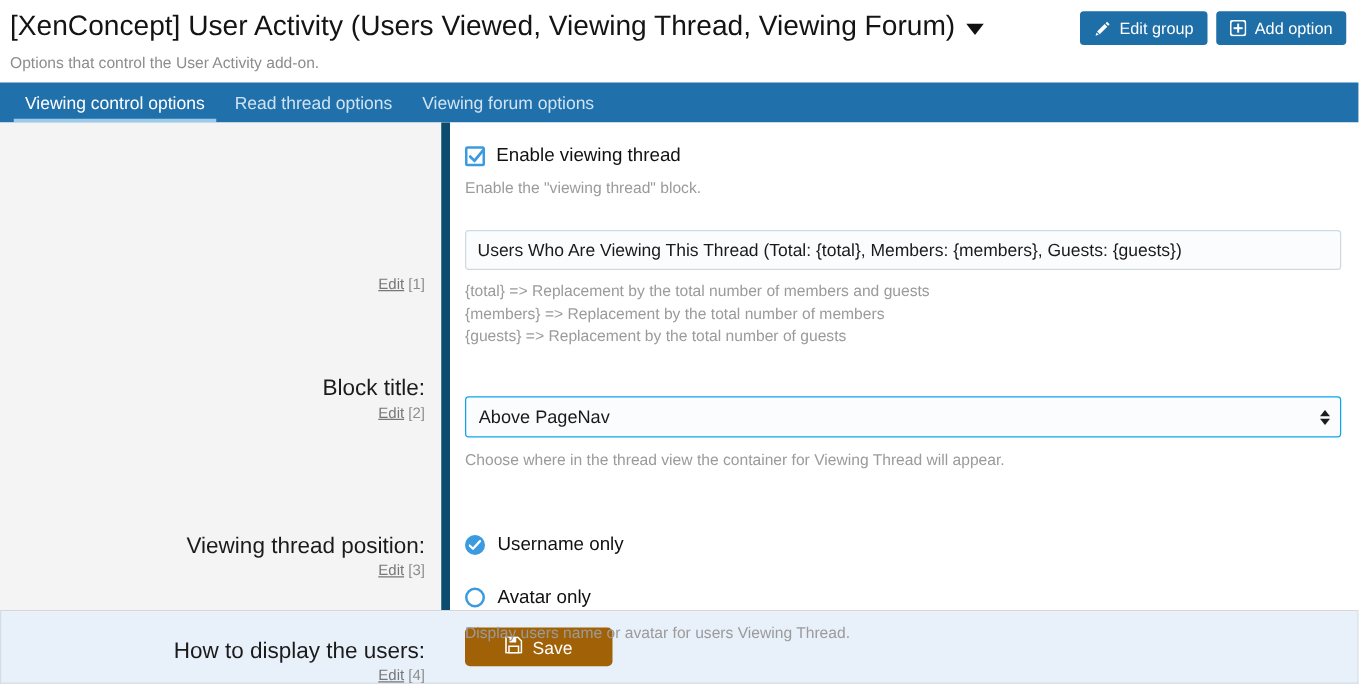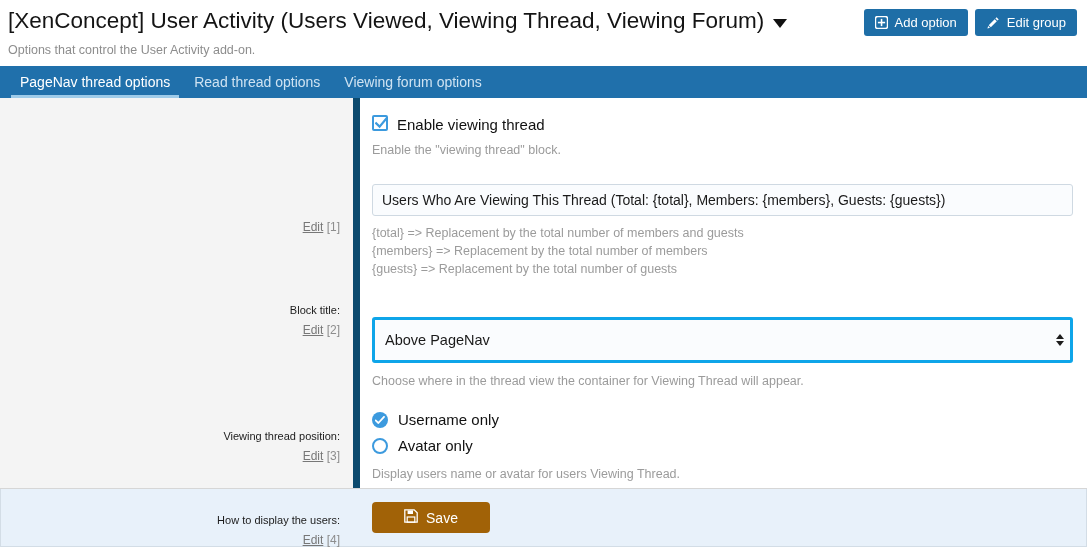--- a/index.html
+++ b/index.html
@@ -124,41 +124,41 @@
     position: relative;
   }
 
   .labelCell {
     position: absolute;
     right: 13px;
     text-align: right;
     width: 330px;
   }
   .labelText {
-    font-size: 11px;
+    font-size: 18px;
     color: #1b1b1b;
     line-height: 20px;
   }
   .editLine {
     font-size: 12px;
     color: #8d8d8d;
     line-height: 18px;
     margin-top: 1px;
   }
   .editLink {
     color: #777777;
     text-decoration: underline;
     cursor: pointer;
   }
 
   .fieldCell { position: absolute; left: 12px; right: 14px; }
 
   .ctrlRow {
     display: flex;
-    align-items: flex-start;
+    align-items: center;
     gap: 9px;
   }
   .ctrlLabel {
     font-size: 15px;
     color: #111111;
     line-height: 20px;
   }
   .hint {
     font-size: 12.5px;
     color: #9b9b9b;
@@ -172,21 +172,21 @@
     border: 2px solid #3c9ade;
     border-radius: 2px;
     background: #ffffff;
     position: relative;
     flex: 0 0 auto;
     cursor: pointer;
   }
   .cbox svg { position: absolute; left: 1px; top: 0px; }
 
   
-  .radioRow { display: flex; align-items: center; gap: 10px; height: 26px; }
+  .radioRow { display: flex; align-items: center; gap: 10px; height: 26px; margin-top: 16px; }
   .radio {
     width: 16px; height: 16px;
     border-radius: 50%;
     flex: 0 0 auto;
     cursor: pointer;
     position: relative;
   }
   .radio.on { background: #3c9ade; }
   .radio.on svg { position: absolute; left: 3px; top: 4px; }
   .radio.off { border: 2px solid #3c9ade; background: #ffffff; }
@@ -201,22 +201,22 @@
     font-family: "Liberation Sans", sans-serif;
     font-size: 14px;
     color: #1a1a1a;
     padding: 0 9px;
     outline: none;
   }
   
   .selectWrap { position: relative; width: 100%; }
   .selectBox {
     width: 100%;
-    height: 46px;
-    border: 3px solid #0ea5e9;
+    height: 33px;
+    border: 1px solid #0ea5e9;
     border-radius: 3px;
     background: #fafcfe;
     font-size: 14.5px;
     color: #1a1a1a;
     padding: 0 26px 0 10px;
     display: flex;
     align-items: center;
     cursor: pointer;
   }
   .spinArrows {
@@ -270,46 +270,46 @@
     <div class="titleRow">
       <div class="titleBlock">
         <h1 class="pageTitle">
           <span>[XenConcept] User Activity (Users Viewed, Viewing Thread, Viewing Forum)</span>
           <span class="caret"></span>
         </h1>
       </div>
       <div class="headerButtons">
         <button class="btn">
           <span>
+            <svg width="14" height="14" viewBox="0 0 14 14">
+              <path d="M10.6 1.3l2.1 2.1-1.2 1.2-2.1-2.1 1.2-1.2z" fill="#ffffff"></path>
+              <path d="M8.7 3.2l2.1 2.1-6.0 6.0-2.1-2.1 6.0-6.0z" fill="#ffffff"></path>
+              <path d="M2.2 10.0l1.8 1.8-2.6 0.8 0.8-2.6z" fill="#ffffff"></path>
+            </svg>
+          </span>
+          <span>Edit group</span>
+        </button>
+        <button class="btn">
+          <span>
             <svg width="13" height="13" viewBox="0 0 14 14">
               <rect x="0.5" y="0.5" width="13" height="13" rx="2.5" fill="none" stroke="#ffffff" stroke-width="1.6"></rect>
               <rect x="6.2" y="3.1" width="1.7" height="7.8" fill="#ffffff"></rect>
               <rect x="3.1" y="6.2" width="7.8" height="1.7" fill="#ffffff"></rect>
             </svg>
           </span>
           <span>Add option</span>
         </button>
-        <button class="btn">
-          <span>
-            <svg width="14" height="14" viewBox="0 0 14 14">
-              <path d="M10.6 1.3l2.1 2.1-1.2 1.2-2.1-2.1 1.2-1.2z" fill="#ffffff"></path>
-              <path d="M8.7 3.2l2.1 2.1-6.0 6.0-2.1-2.1 6.0-6.0z" fill="#ffffff"></path>
-              <path d="M2.2 10.0l1.8 1.8-2.6 0.8 0.8-2.6z" fill="#ffffff"></path>
-            </svg>
-          </span>
-          <span>Edit group</span>
-        </button>
       </div>
     </div>
     <div class="pageDescription">Options that control the User Activity add-on.</div>
   </div>
 
   <div class="tabBar">
     <div class="tab active">
-      <span>PageNav thread options</span>
+      <span>Viewing control options</span>
     </div>
     <div class="tab">
       <span>Read thread options</span>
     </div>
     <div class="tab">
       <span>Viewing forum options</span>
     </div>
   </div>
 
   <div class="formBody">

